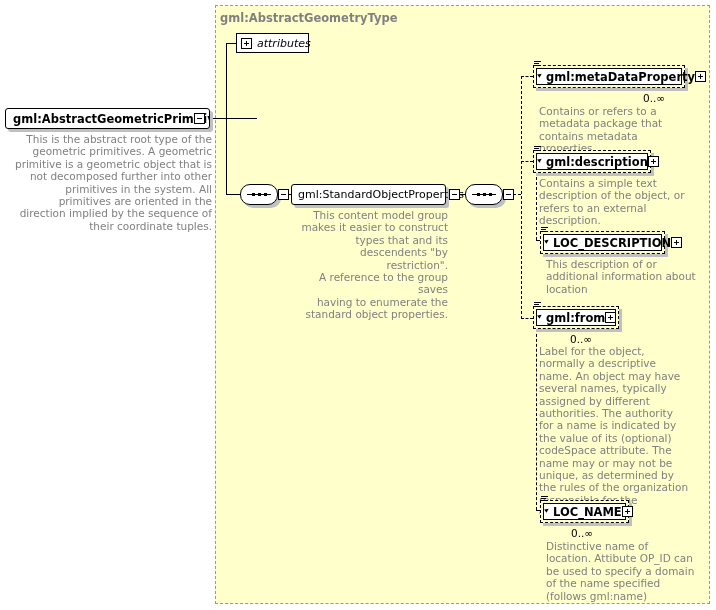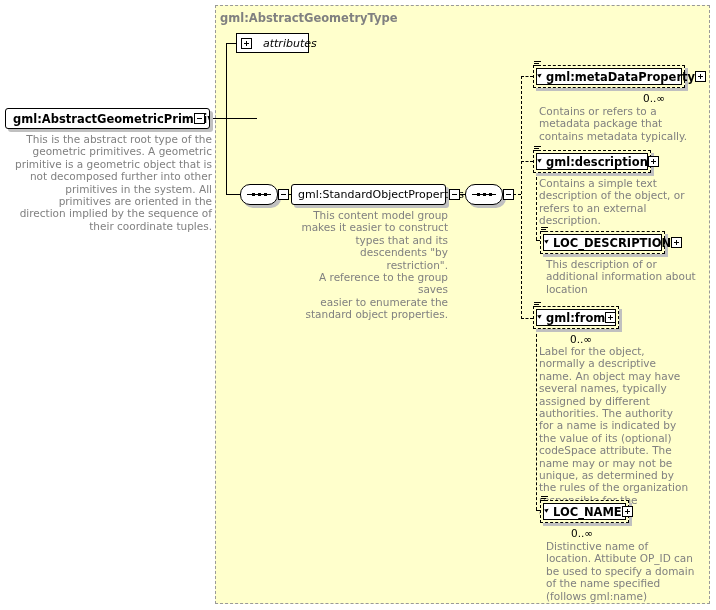--- a/index.html
+++ b/index.html
@@ -60,21 +60,21 @@
   }
   .toggle.plus::after{
     content:"";position:absolute;left:4px;top:2px;width:1px;height:5px;background:#000;
   }
   #root-toggle{position:absolute;right:4px;top:4px;}
 
   
   #attributes-box{
     left:236px;top:33px;width:73px;height:20px;
     background:#ffffff;border:1px solid #000;box-sizing:border-box;
-    display:flex;align-items:center;gap:11px;padding-left:4px;
+    display:flex;align-items:center;gap:5px;padding-left:4px;
   }
   #attributes-label{font-style:italic;font-size:11px;}
 
   
   .seq{
     width:38px;height:21px;background:#fff;
     border:1px solid #000;box-sizing:border-box;
     border-radius:10px/10px;
     box-shadow:3px 3px 0 0 #c0c0c0;
     position:absolute;
@@ -189,21 +189,21 @@
   <span id="group-label">gml:StandardObjectProperties</span>
 </div>
 <div class="stub" style="left:449px;top:189px;"></div>
 <div class="ln lnh abs" style="left:459px;top:194px;width:6px;"></div>
 
 <div class="abs" id="group-desc">
   <span>This content model group makes it</span>
   <span>easier to construct types that</span>
   <span>and its descendents "by restriction".</span>
   <span class="indent">A reference to the group saves</span>
-  <span>easier to enumerate the standard</span>
+  <span>having to enumerate the standard</span>
   <span>object properties.</span>
 </div>
 
 <div class="seq" style="left:465px;top:184px;">
   <span class="bar">
     <i class="dot d1"></i>
       <i class="dot d2"></i>
       <i class="dot d3"></i>
   </span>
 </div>
@@ -227,21 +227,21 @@
         <i></i>
         <i></i>
         <i></i>
       </span>
     <span class="arrow-tl"></span>
     <span class="el-label">gml:metaDataProperty</span>
     <span class="toggle plus"></span>
   </div>
 </div>
 <div class="occurs" style="left:643px;top:92px;">0..∞</div>
-<div class="el-desc" style="left:539px;top:105px;width:150px;">Contains or refers to a metadata package that contains metadata typically.</div>
+<div class="el-desc" style="left:539px;top:105px;width:150px;">Contains or refers to a metadata package that contains metadata properties.</div>
 
 <div class="el" style="left:533px;top:150px;width:118px;height:23px;">
   <div class="el-inner">
     <span class="lines-tl">
         <i></i>
         <i></i>
         <i></i>
       </span>
     <span class="arrow-tl"></span>
     <span class="el-label">gml:description</span>

